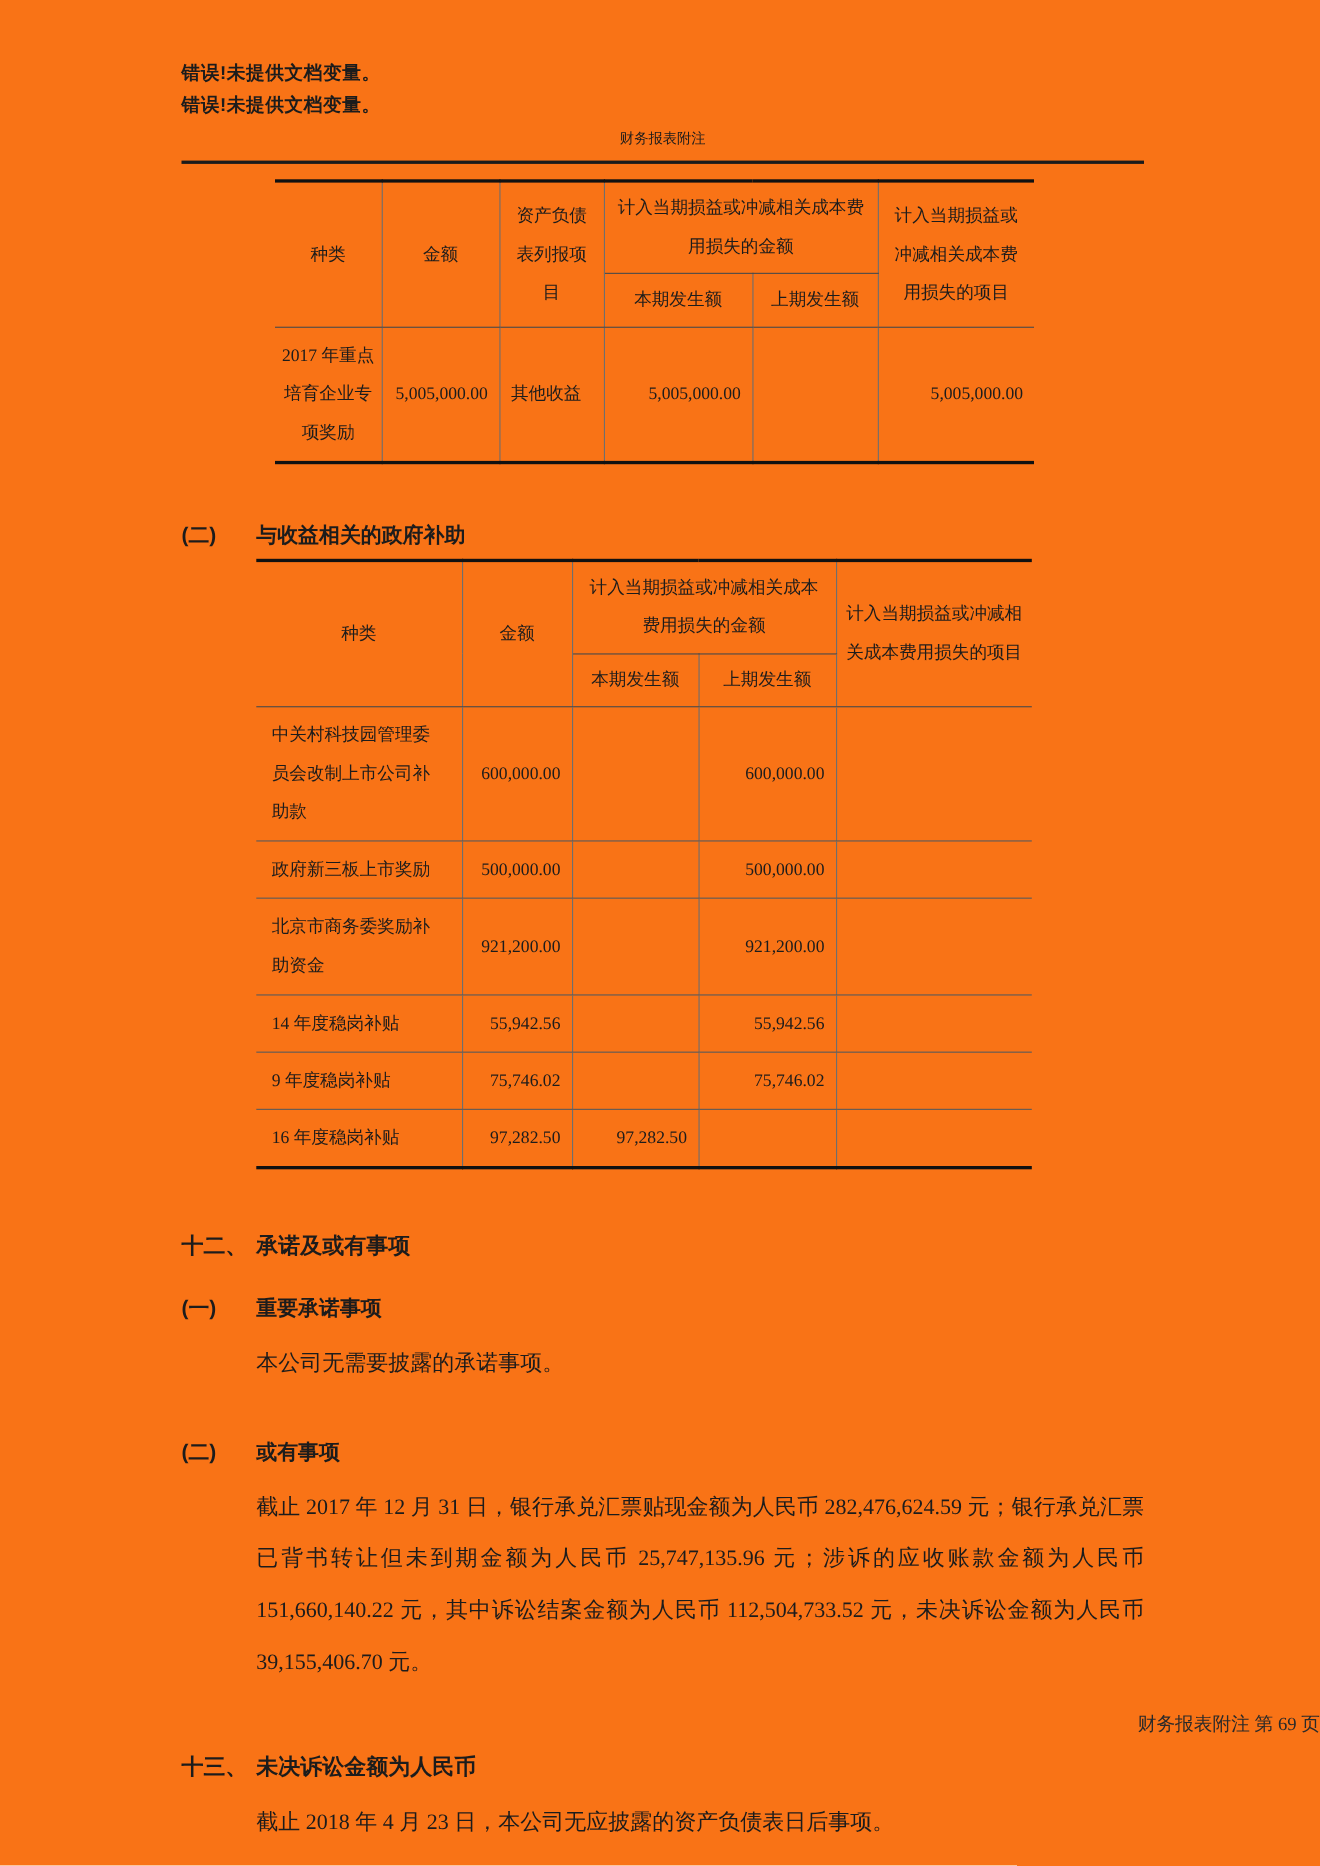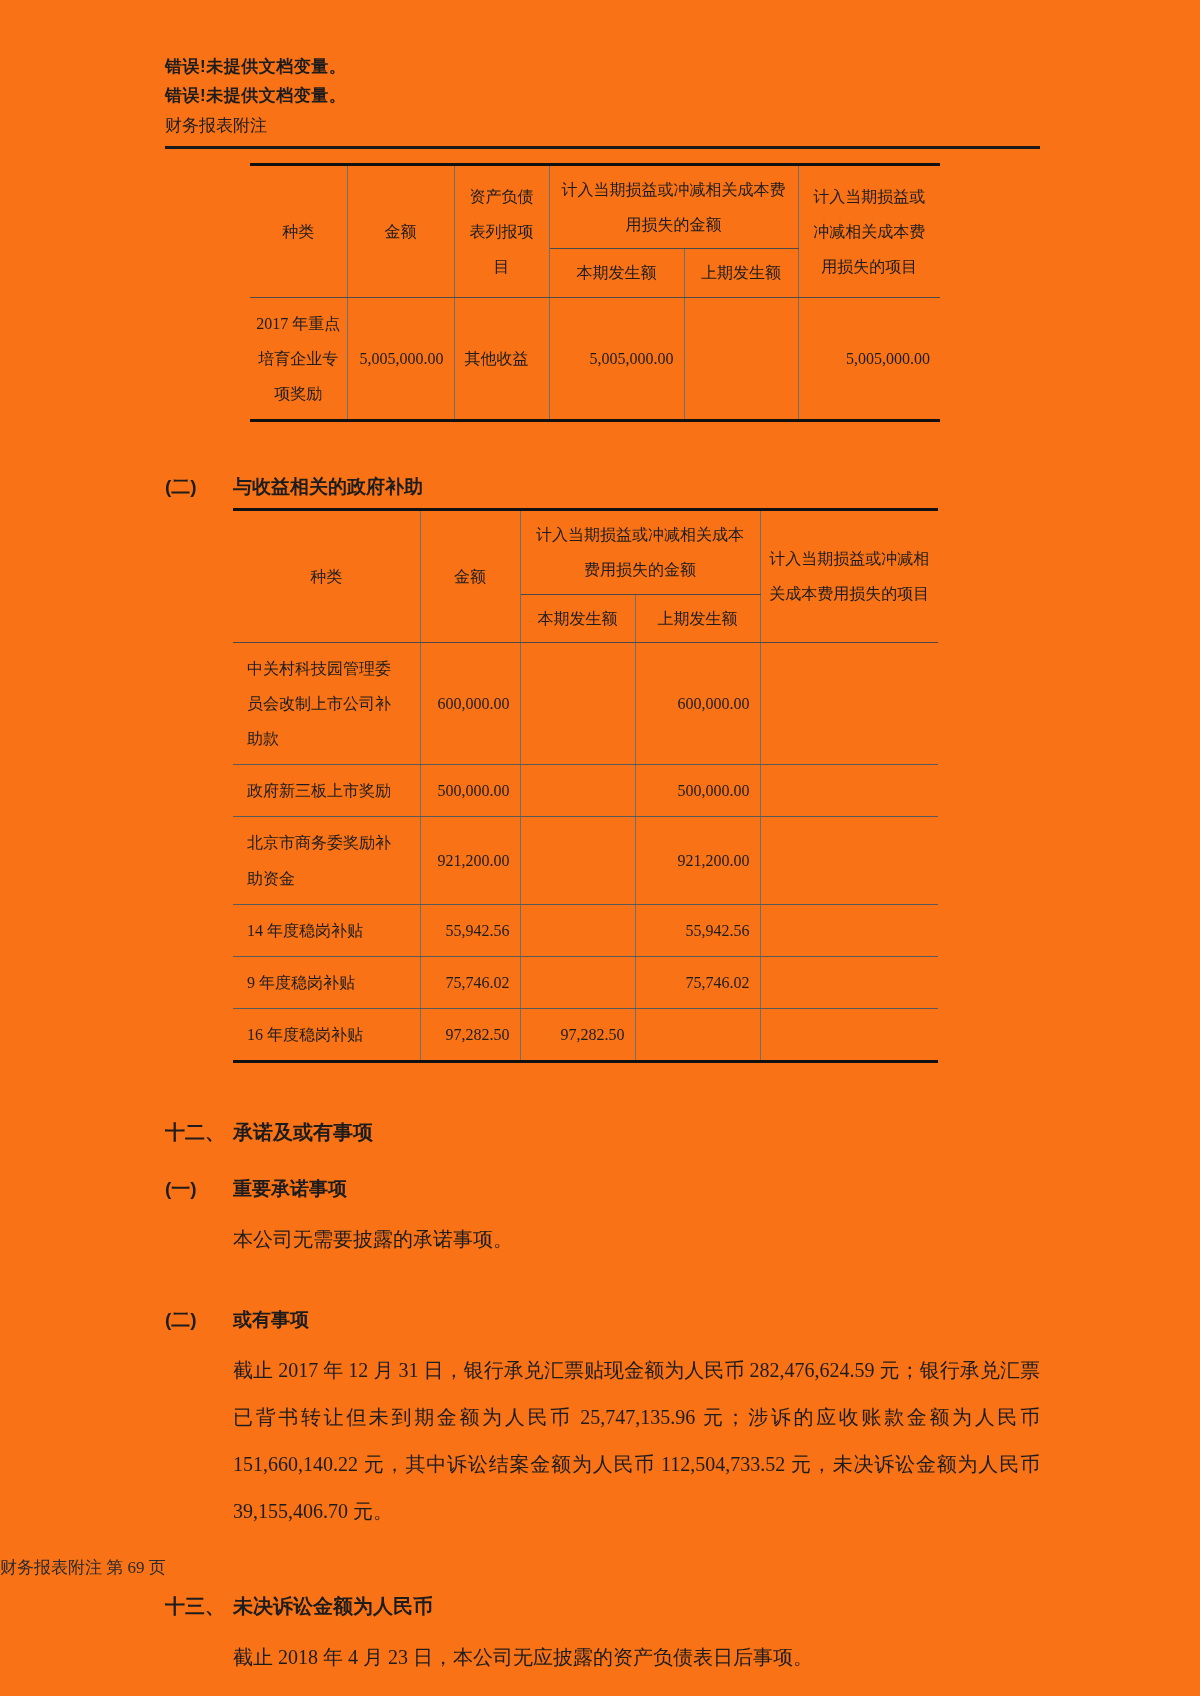--- a/index.html
+++ b/index.html
@@ -16,23 +16,24 @@
 
   
   .doc-header .err {
     font-family: "Liberation Sans", "DejaVu Sans", sans-serif;
     font-weight: bold;
     font-size: 17px;
     line-height: 29px;
     letter-spacing: .5px;
   }
   .doc-header .subtitle {
-    font-size: 17px;
+    font-size: 13px;
     line-height: 29px;
     margin-top: 1px;
+    text-align: center;
   }
   .header-rule {
     border: none;
     border-top: 3px solid #1b1b1b;
     width: 875px;
     margin-top: 6px;
   }
 
   
   table.fin {
@@ -101,23 +102,23 @@
     font-size: 20px;
     line-height: 47px;
     text-align: justify;
   }
   .gap-lg { margin-top: 44px; }
   .h13 { margin-top: 58px; }
 
   
   .page-footer {
     position: absolute;
-    left: 0; right: 12px;
+    left: 0; right: 0;
     top: 1556px;
-    text-align: left;
+    text-align: right;
     font-size: 17px;
     color: #2a2a2a;
   }
 </style>
 </head>
 <body>
 
 <div class="page">
   <div class="content">
 

